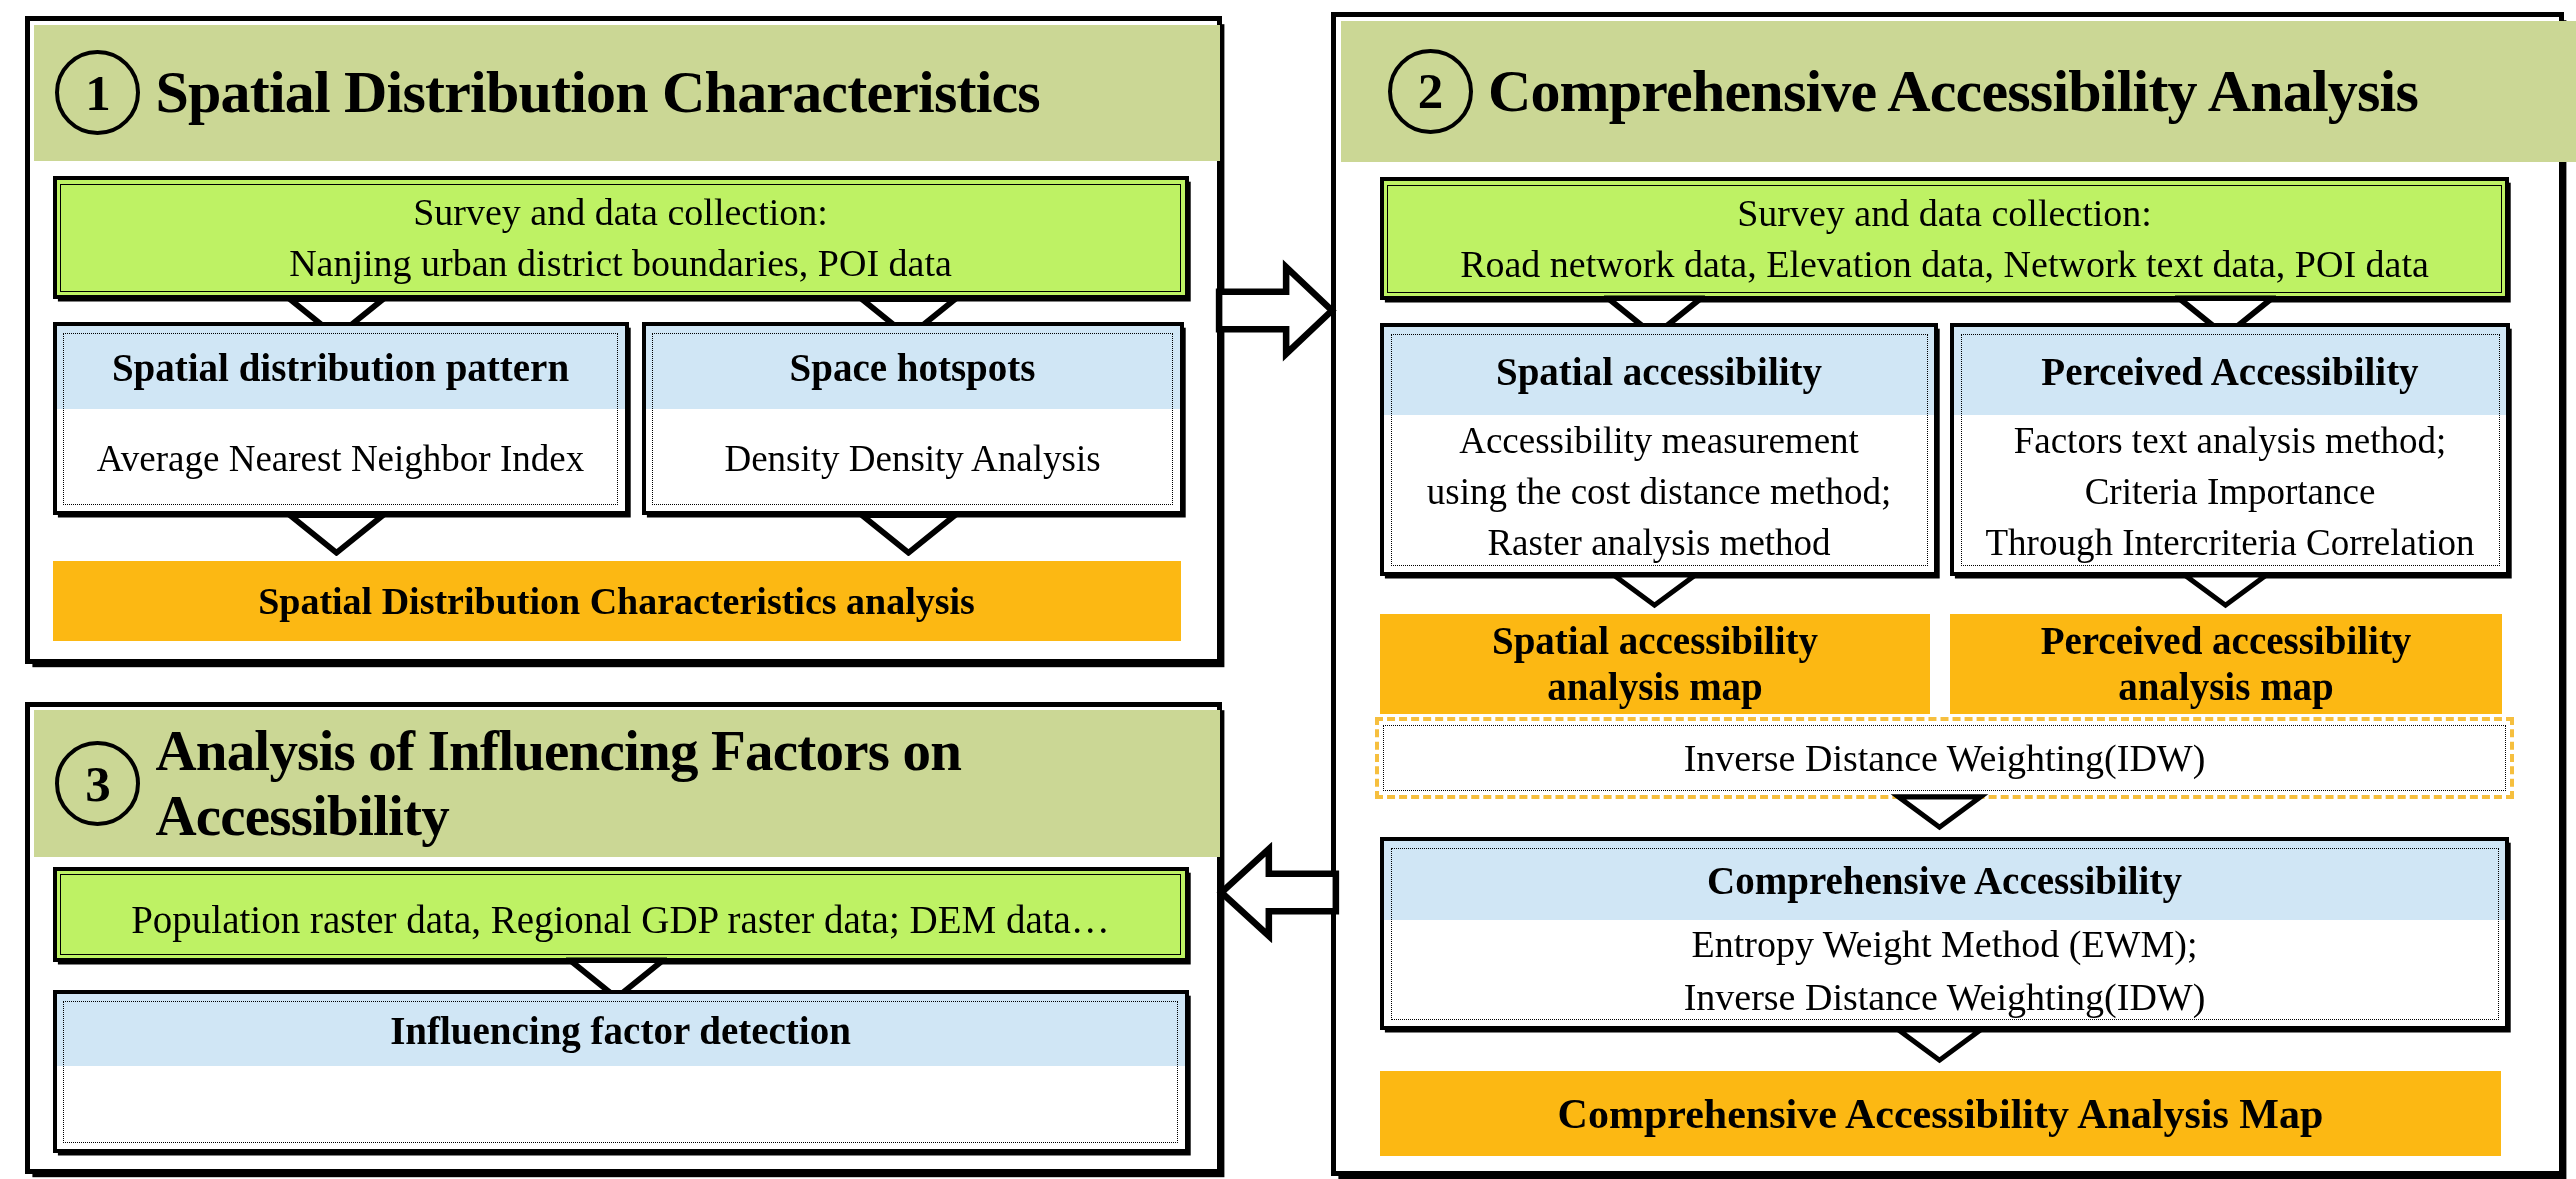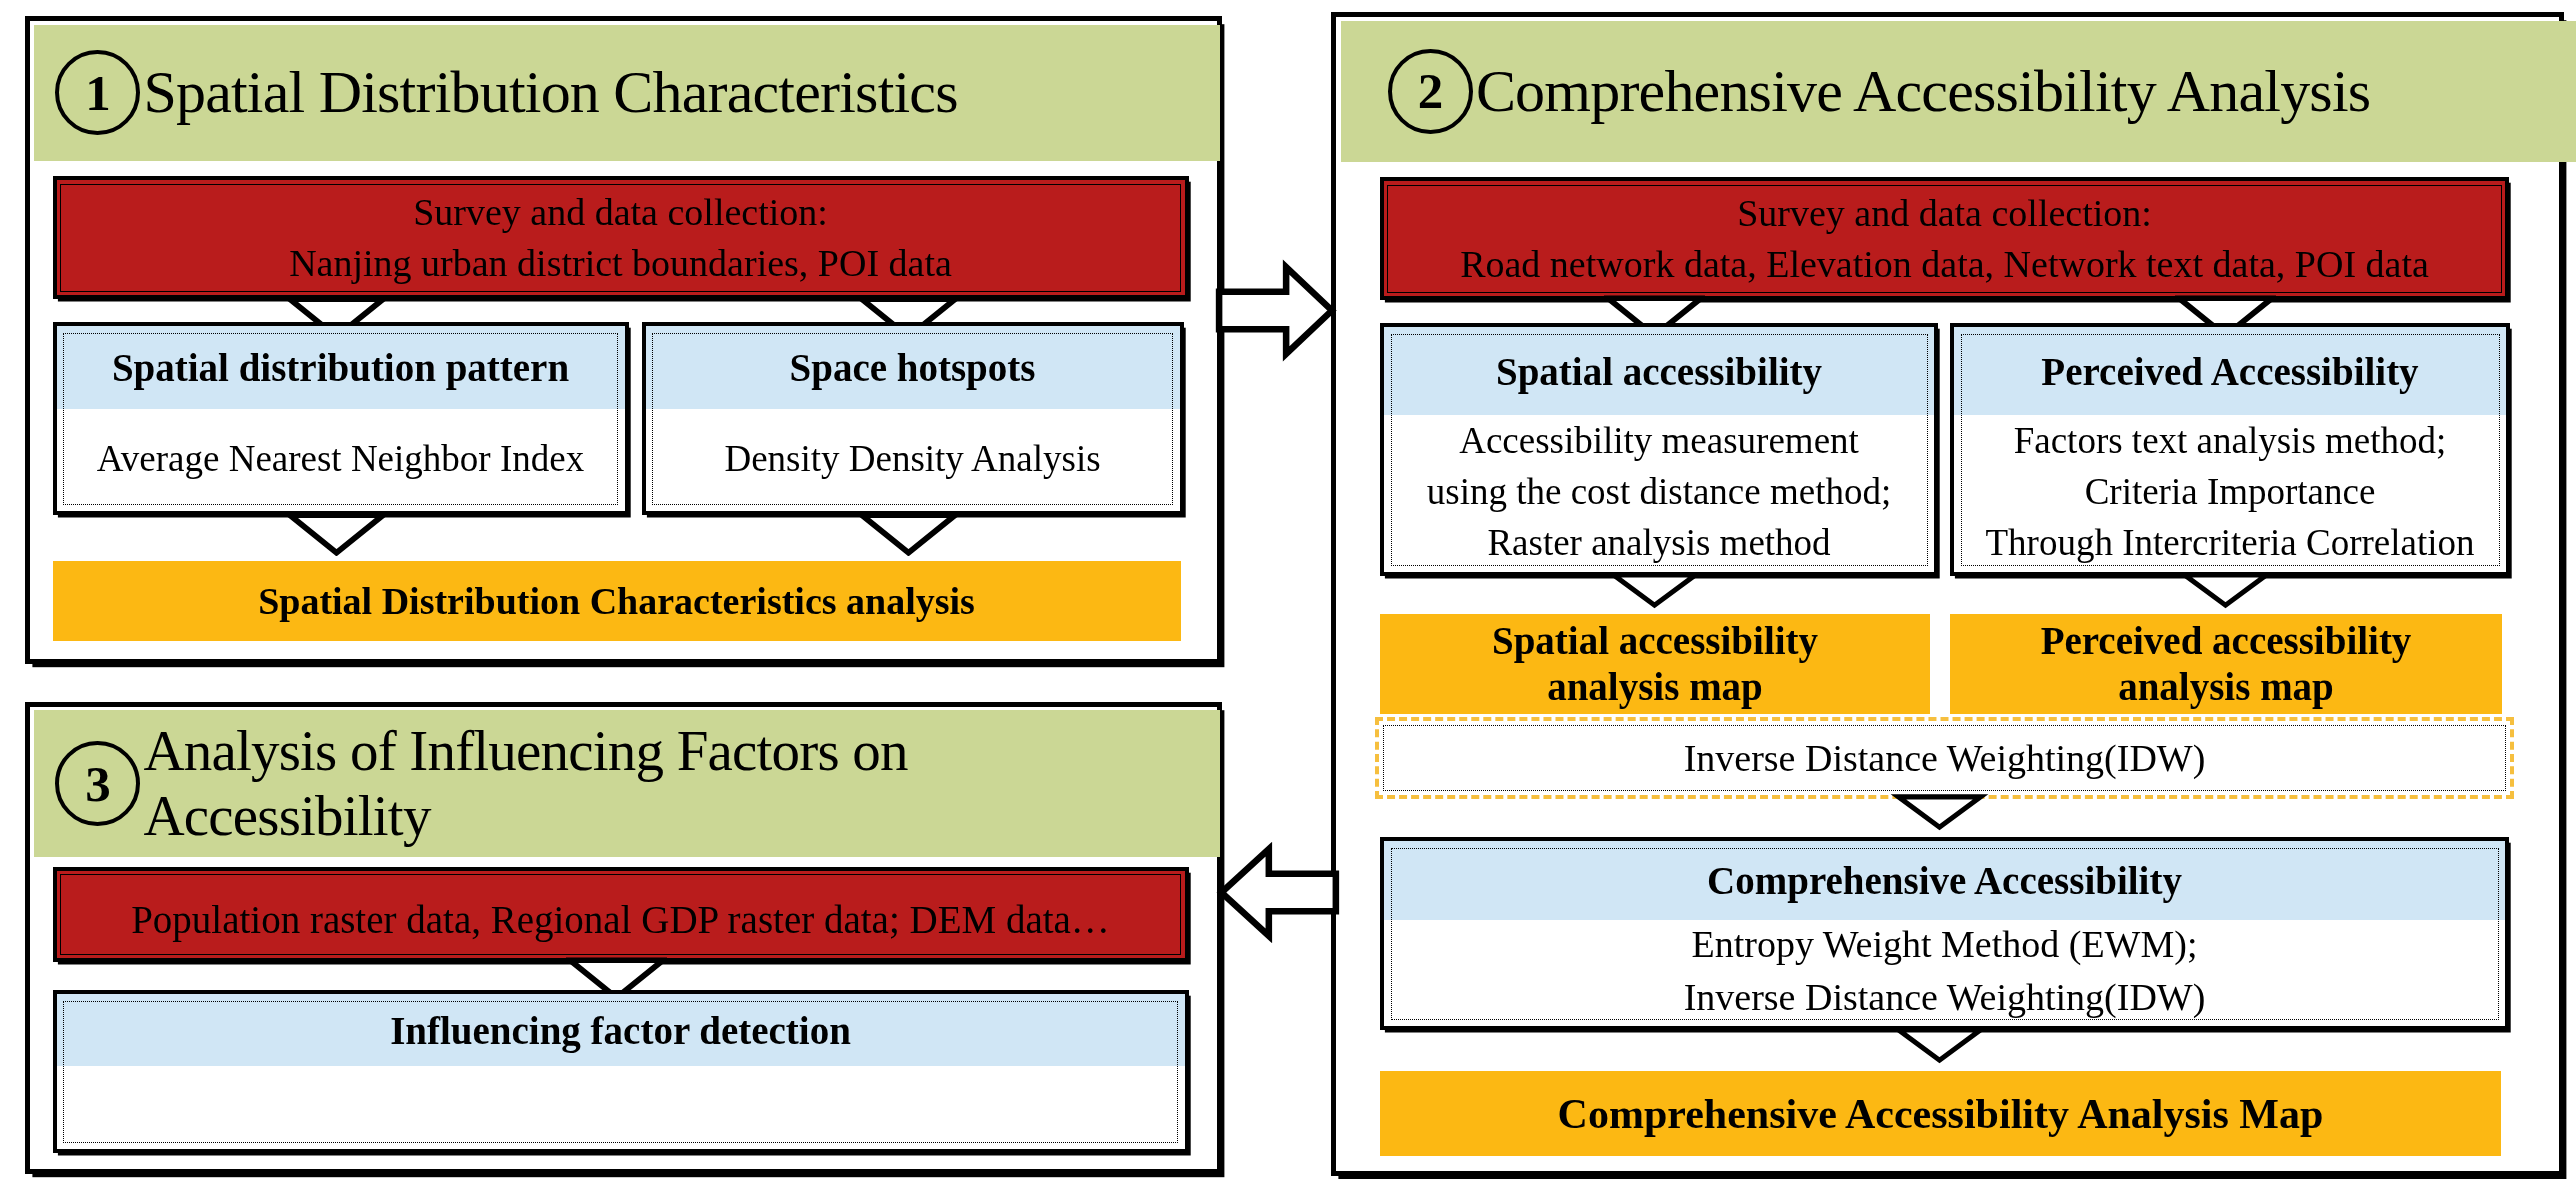--- a/index.html
+++ b/index.html
@@ -4,24 +4,24 @@
 <style>
   html,body{margin:0;padding:0;background:#ffffff;}
   #canvas{
     position:relative;width:2576px;height:1179px;background:#ffffff;overflow:hidden;
     font-family:"Liberation Serif","DejaVu Serif",serif;color:#000;
   }
   .section{position:absolute;border:5.7px solid #000;background:#fff;box-shadow:4.9px 5.7px 0 -2.5px #000;}
   .ghead{position:absolute;background:#cbd795;display:flex;align-items:center;}
   .badge{flex:0 0 auto;width:77px;height:77px;border:4.9px solid #000;border-radius:50%;
          display:flex;align-items:center;justify-content:center;font-weight:bold;font-size:51px;background:transparent;}
-  .gtitle{font-weight:normal;margin-left:3px;letter-spacing:-0.8px;}
+  .gtitle{font-weight:bold;margin-left:15px;letter-spacing:-0.8px;}
   .t1{font-size:60px;}
   .t3{font-size:57px;line-height:1.13;width:1056px;}
-  .wbox{position:absolute;background:#b91c1c;border:4.1px solid #000;box-shadow:3.3px 4.1px 0 -1.6px #000;
+  .wbox{position:absolute;background:#bef264;border:4.1px solid #000;box-shadow:3.3px 4.1px 0 -1.6px #000;
         display:flex;flex-direction:column;align-items:center;justify-content:center;text-align:center;}
   .innerline{position:absolute;inset:3.3px;border:1.6px solid #000;pointer-events:none;}
   .survey-line{font-size:38px;line-height:1.35;position:relative;z-index:2;}
   .hbox{position:absolute;border:4.1px solid #000;background:#fff;box-shadow:3.3px 4.1px 0 -1.6px #000;}
   .bband{position:absolute;left:0;right:0;top:0;background:#d0e6f5;display:flex;align-items:center;justify-content:center;
          font-weight:bold;font-size:39px;text-align:center;z-index:1;}
   .dotted{position:absolute;inset:6.5px;border:1.6px dotted #000;pointer-events:none;z-index:3;}
   .bbody{position:absolute;left:6.5px;right:6.5px;display:flex;flex-direction:column;align-items:center;justify-content:center;
          font-size:37px;text-align:center;z-index:2;}
   .obanner{position:absolute;background:#fcb813;display:flex;flex-direction:column;align-items:center;justify-content:center;

